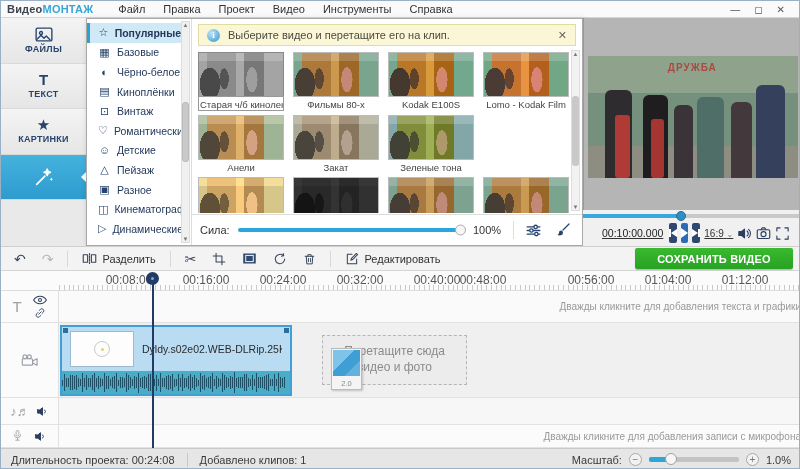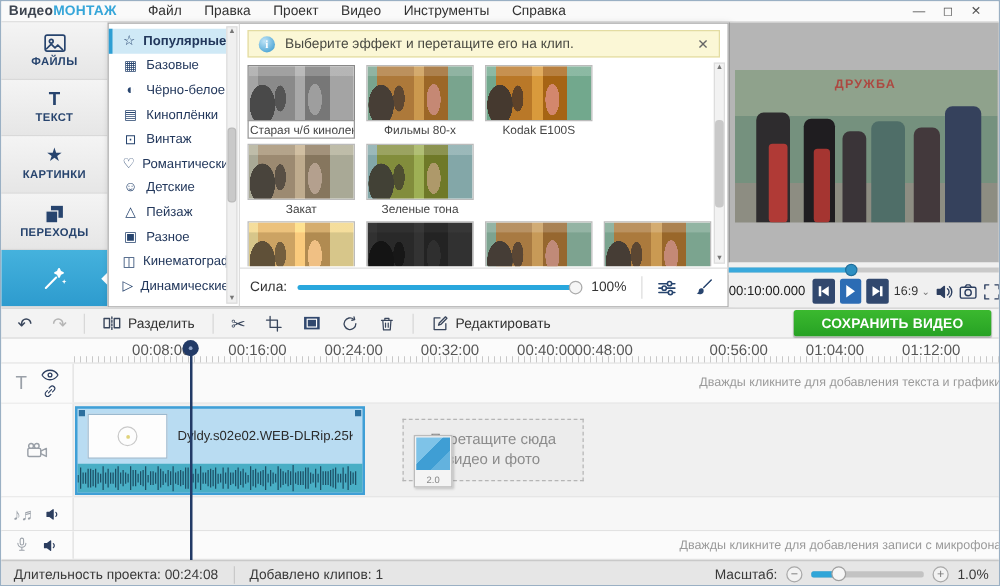--- a/index.html
+++ b/index.html
@@ -81,21 +81,21 @@
   
   .preview { position:absolute; left:582px; top:0; width:218px; height:228px; background:#f0f0f0; }
   .screen { position:absolute; left:0; top:0; width:218px; height:192px; background:#b5b5b5; border-left:1px solid #999; }
   .frame { position:absolute; left:4px; right:3px; top:38px; height:122px; background:linear-gradient(180deg,#8fa28c 0 30%, #75917e 30% 74%, #8d8d82 74% 100%); overflow:hidden; }
   .frame .wall-text { position:absolute; left:38%; top:6px; color:#b23a35; font-weight:bold; font-size:10px; letter-spacing:1px; opacity:.85; }
   .fig { position:absolute; bottom:0; border-radius:6px 6px 0 0; }
   .seek { position:absolute; left:0; right:0; top:192px; height:10px; background:#f0f0f0; }
   .seek .track { position:absolute; left:0; right:0; top:4px; height:4px; background:#c9c9c9; }
   .seek .fill { position:absolute; left:0; top:4px; height:4px; background:#39a9dc; }
   .seek .knob { position:absolute; top:1px; width:10px; height:10px; border-radius:50%; background:#2d8fc2; border:1px solid #1f6f9c; }
-  .pcontrols { position:absolute; left:0; right:0; bottom:0; height:26px; display:flex; align-items:center; padding:0 0; gap:4px; }
+  .pcontrols { position:absolute; left:0; right:0; bottom:0; height:26px; display:flex; align-items:center; padding:0 19px; gap:4px;text-decoration:underline; }
   .ptime { font-size:10.5px; color:#222; margin-right:2px; white-space:nowrap; }
   .pbtn { width:24px; height:20px; background:#31486e; border-radius:2px; display:flex; align-items:center; justify-content:center; cursor:pointer; color:#fff; }
   .pbtn.play { background:#2c6cb4; }
   .tri-r { width:0; height:0; border-left:7px solid #fff; border-top:5px solid transparent; border-bottom:5px solid transparent; }
   .tri-l { width:0; height:0; border-right:6px solid #fff; border-top:4px solid transparent; border-bottom:4px solid transparent; }
   .tri-sr { width:0; height:0; border-left:6px solid #fff; border-top:4px solid transparent; border-bottom:4px solid transparent; }
   .vbar { width:2px; height:8px; background:#fff; }
   .aspect { color:#333; font-size:10px; white-space:nowrap; cursor:pointer; }
   .aspect .chev { font-size:8px; color:#777; }
   .pic { color:#2c3e5f; cursor:pointer; display:flex; align-items:center; justify-content:center; width:19px; }
@@ -193,27 +193,20 @@
         <span class="lbl">ФАЙЛЫ</span>
       </div>
       <div class="side-item">
         <span class="big" style="font-weight:bold;">T</span>
         <span class="lbl">ТЕКСТ</span>
       </div>
       <div class="side-item">
         <span class="big">★</span>
         <span class="lbl">КАРТИНКИ</span>
       </div>
-      <div class="side-item">
-        <svg width="17" height="15" viewBox="0 0 24 22">
-            <rect x="8" y="1" width="14" height="14" fill="#27446e"></rect>
-            <rect x="2" y="7" width="14" height="14" fill="#27446e" stroke="#f0f0f0" stroke-width="1.5"></rect>
-          </svg>
-        <span class="lbl">ПЕРЕХОДЫ</span>
-      </div>
       <div class="side-item active">
         <svg class="svg-icon" width="22" height="22" viewBox="0 0 24 24">
             <path d="M4 20L13 11"></path>
             <path d="M15.5 3.5l1 2.4 2.4 1-2.4 1-1 2.4-1-2.4-2.4-1 2.4-1z" fill="currentColor"></path>
             <path d="M20 12.5l.6 1.4 1.4.6-1.4.6-.6 1.4-.6-1.4-1.4-.6 1.4-.6z" fill="currentColor" stroke="none"></path>
           </svg>
       </div>
     </div>
 
     <div class="fx-window">
@@ -266,21 +259,21 @@
         <div class="cat-scroll">
           <span>▲</span>
           <span class="thumb"></span>
           <span>▼</span>
         </div>
       </div>
 
       <div class="fx-content">
         <div class="banner">
           <span class="info-ball">i</span>
-          <span>Выберите эффект и перетащите его на клип.</span>
+          <span>Выберите видео и перетащите его на клип.</span>
           <span class="close">✕</span>
         </div>
 
         <div class="fx-grid">
           <div class="fx-row">
             <div class="fx-cell sel">
                 <div class="thumb">
                   <div class="scene f-bw"></div>
                 </div>
                 <div class="fx-name">Старая ч/б кинолента</div>
@@ -290,22 +283,34 @@
                   <div class="scene f-80s"></div>
                 </div>
                 <div class="fx-name">Фильмы 80-х</div>
               </div>
             <div class="fx-cell">
                 <div class="thumb">
                   <div class="scene f-kodak"></div>
                 </div>
                 <div class="fx-name">Kodak E100S</div>
               </div>
+            <div class="fx-cell">
+                <div class="thumb">
+                  <div class="scene f-lomo"></div>
+                </div>
+                <div class="fx-name">Lomo - Kodak Film</div>
+              </div>
           </div>
           <div class="fx-row">
+            <div class="fx-cell">
+                <div class="thumb">
+                  <div class="scene f-aneli"></div>
+                </div>
+                <div class="fx-name">Анели</div>
+              </div>
             <div class="fx-cell">
                 <div class="thumb">
                   <div class="scene f-sunset"></div>
                 </div>
                 <div class="fx-name">Закат</div>
               </div>
             <div class="fx-cell">
                 <div class="thumb">
                   <div class="scene f-green"></div>
                 </div>

